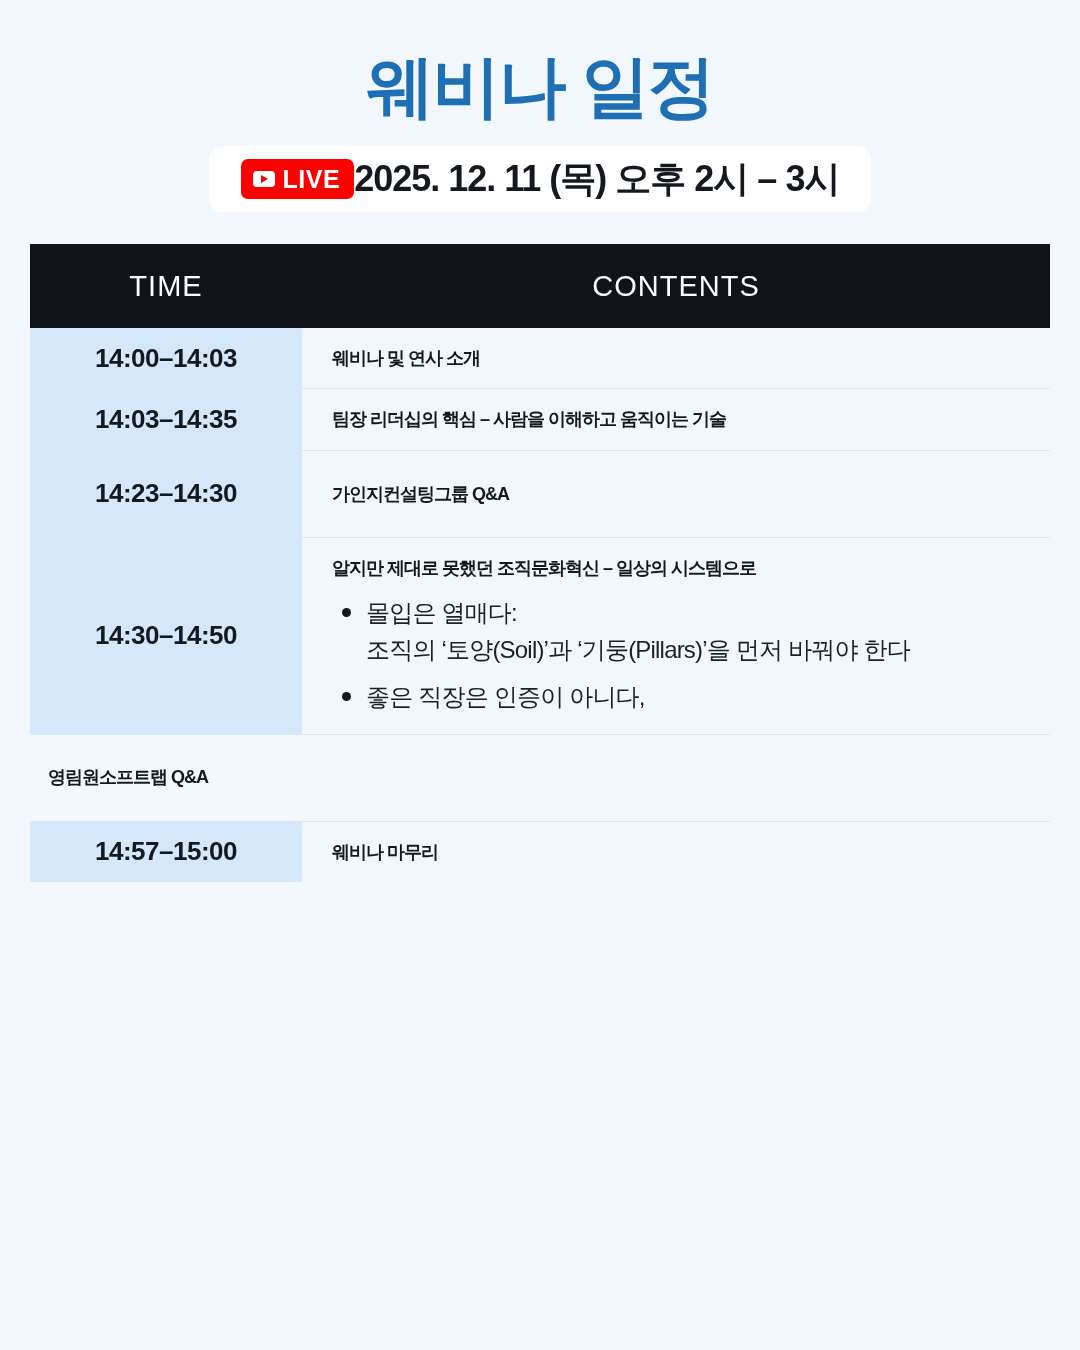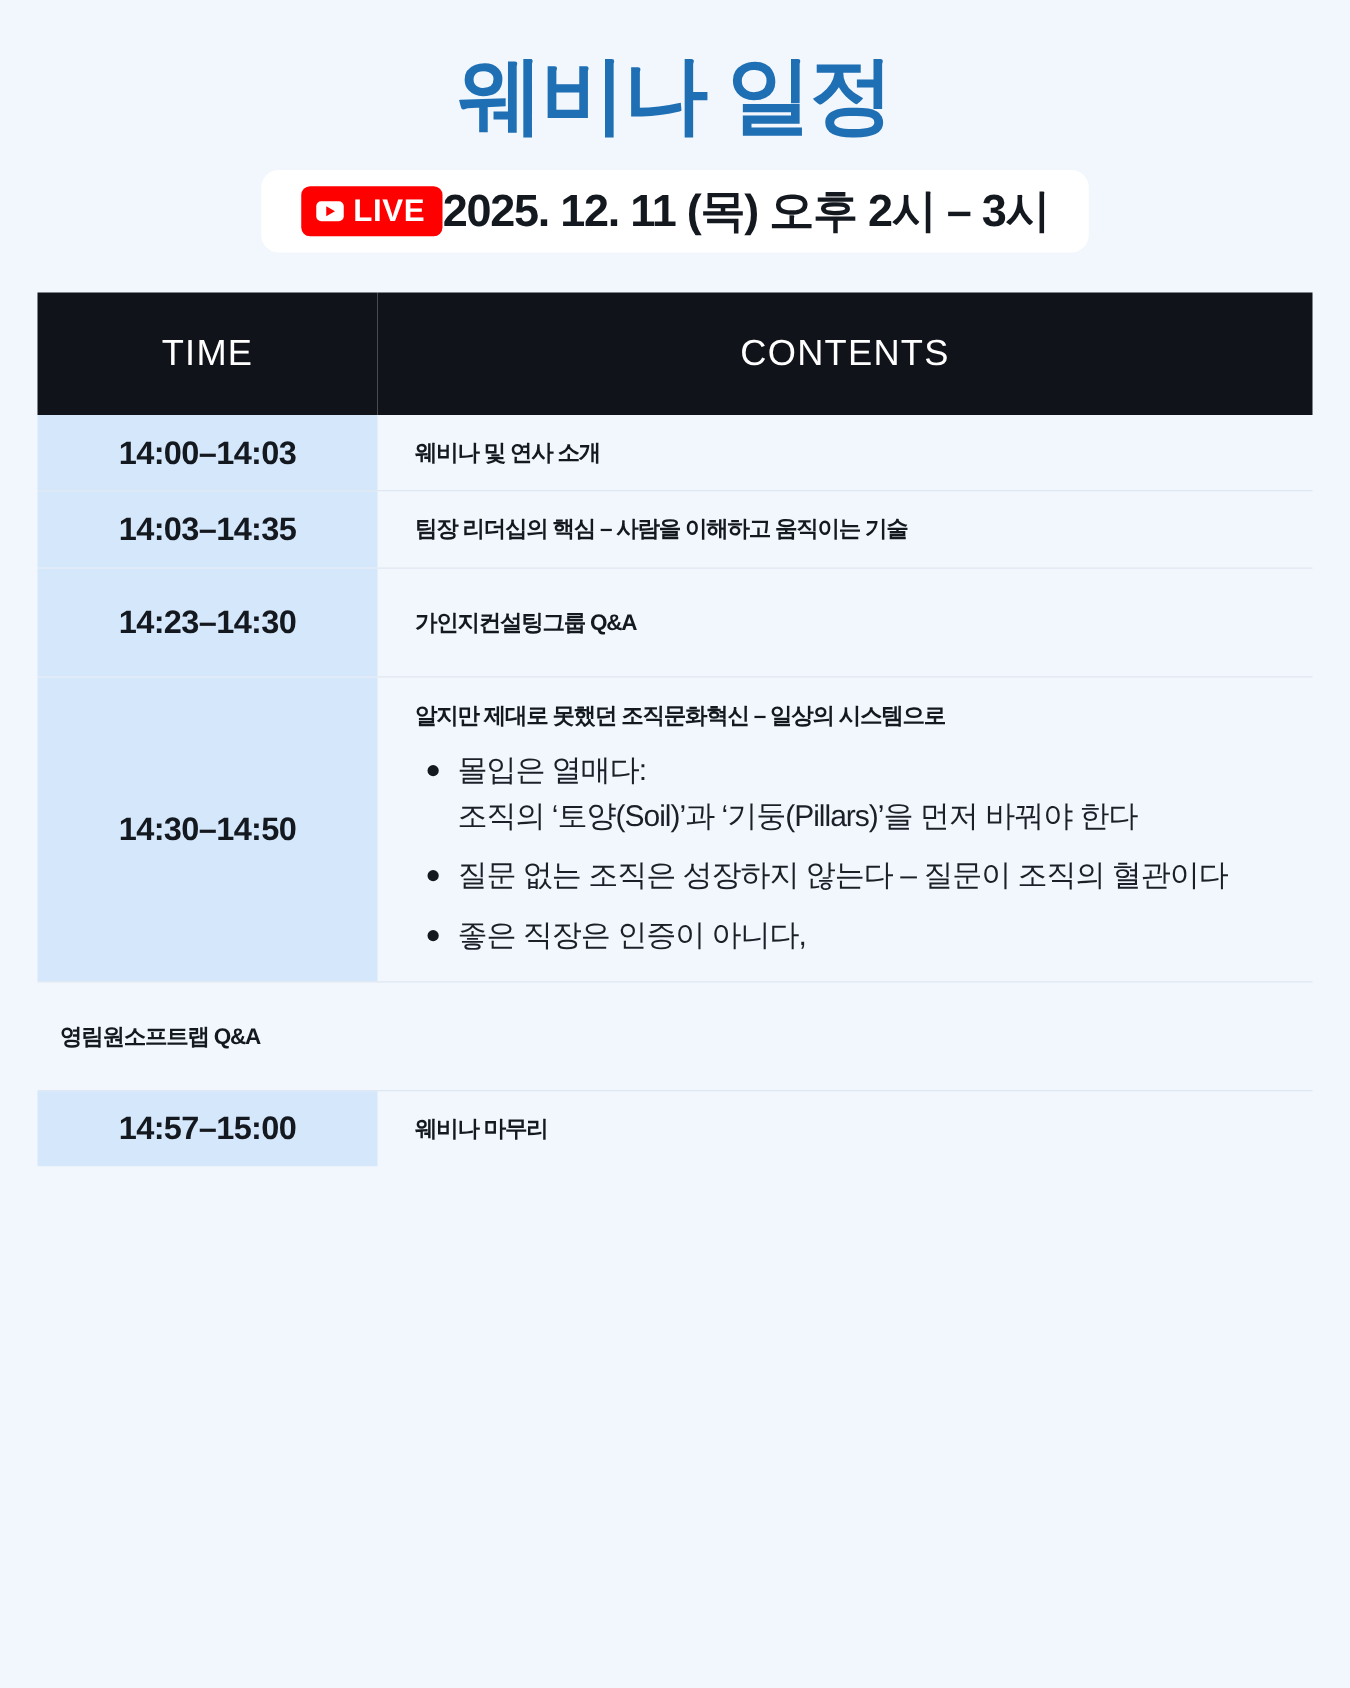--- a/index.html
+++ b/index.html
@@ -16,21 +16,21 @@
     overflow: hidden;
   }
 
   .page {
     width: 1080px;
     height: 1350px;
     position: relative;
     display: flex;
     flex-direction: column;
     align-items: center;
-    padding-top: 38px;
+    padding-top: 48px;
   }
 
   
   .title {
     font-size: 68px;
     font-weight: bold;
     color: #1f6fb5;
     letter-spacing: -2px;
     line-height: 1.12;
     margin-bottom: 22px;
@@ -86,21 +86,21 @@
     letter-spacing: -1px;
   }
 
   
   .table {
     width: 1020px;
   }
 
   .thead {
     display: flex;
-    height: 98px;
+    height: 84px;
     gap: 0;
   }
 
   .th {
     background: #11131b;
     color: #ffffff;
     font-size: 29px;
     letter-spacing: 1px;
     display: flex;
     align-items: center;
@@ -227,23 +227,20 @@
     <div class="row">
       <div class="cell-time">14:30–14:50</div>
       <div class="cell-contents">
         <div class="session-title">알지만 제대로 못했던 조직문화혁신 – 일상의 시스템으로</div>
         <ul class="bullets">
           <li>
             <span>몰입은 열매다:</span>
             <span class="sub-line">조직의 ‘토양(Soil)’과 ‘기둥(Pillars)’을 먼저 바꿔야 한다</span>
           </li>
           <li>
-            <span>질문 없는 조직은 성장하지 않는다 – 질문이 조직의 혈관이다</span>
-          </li>
-          <li>
             <span>좋은 직장은 인증이 아니다,</span>
           </li>
         </ul>
       </div>
     </div>
 
     <div class="row row-mid">
       <div class="cell-contents">
         <div class="session-title">영림원소프트랩 Q&amp;A</div>
       </div>

